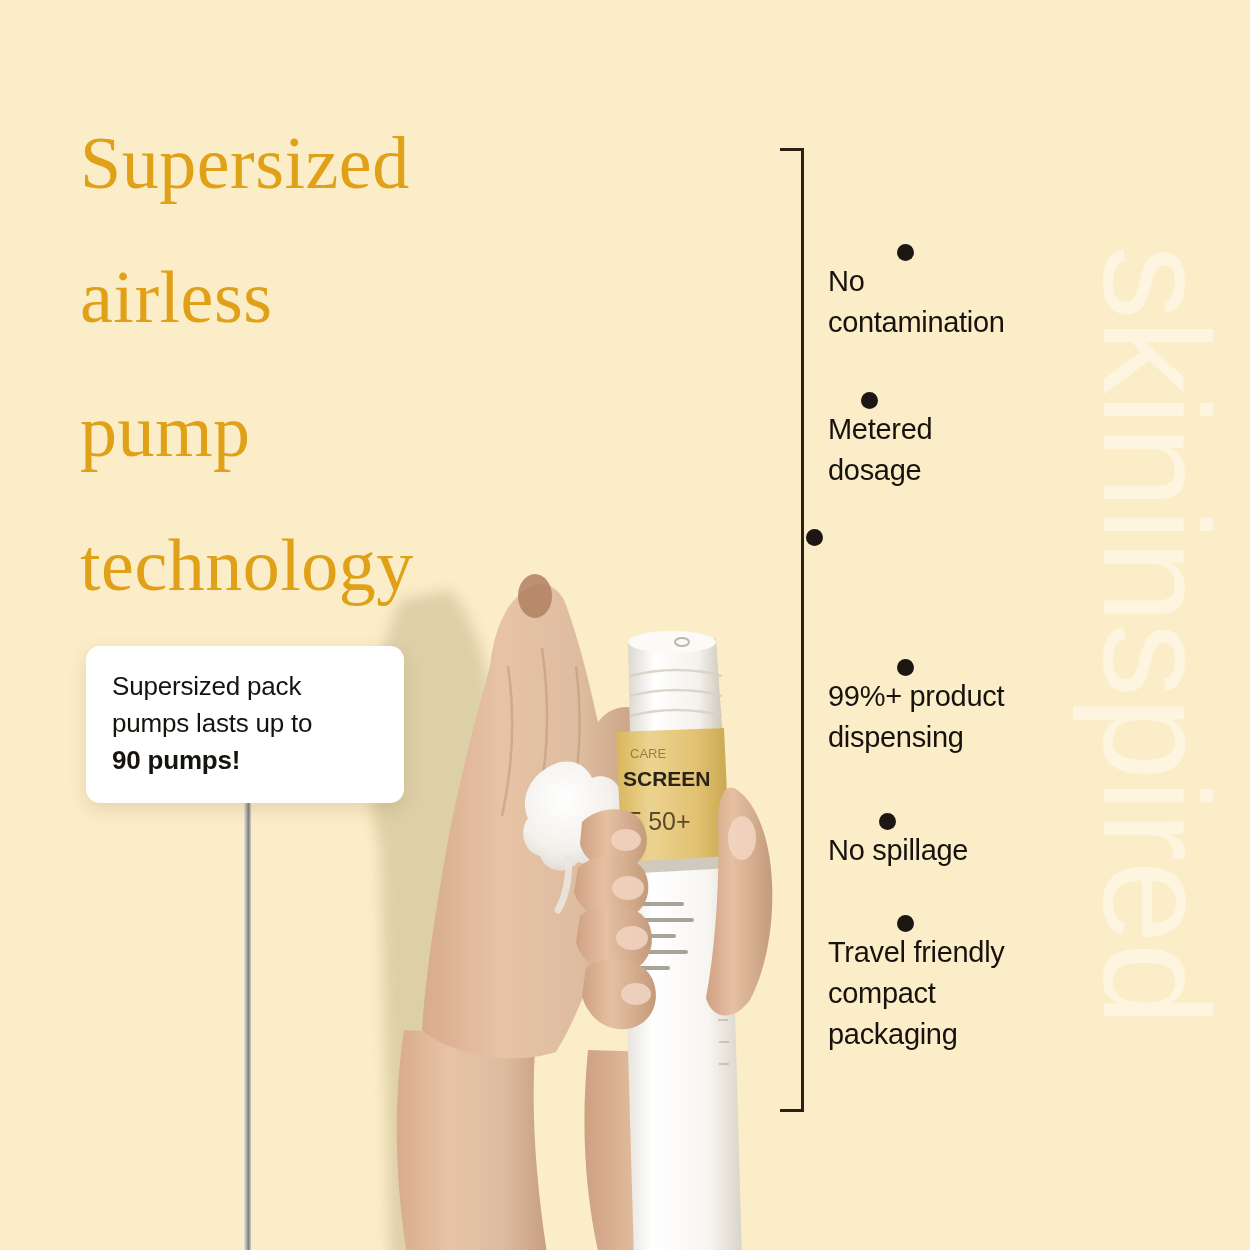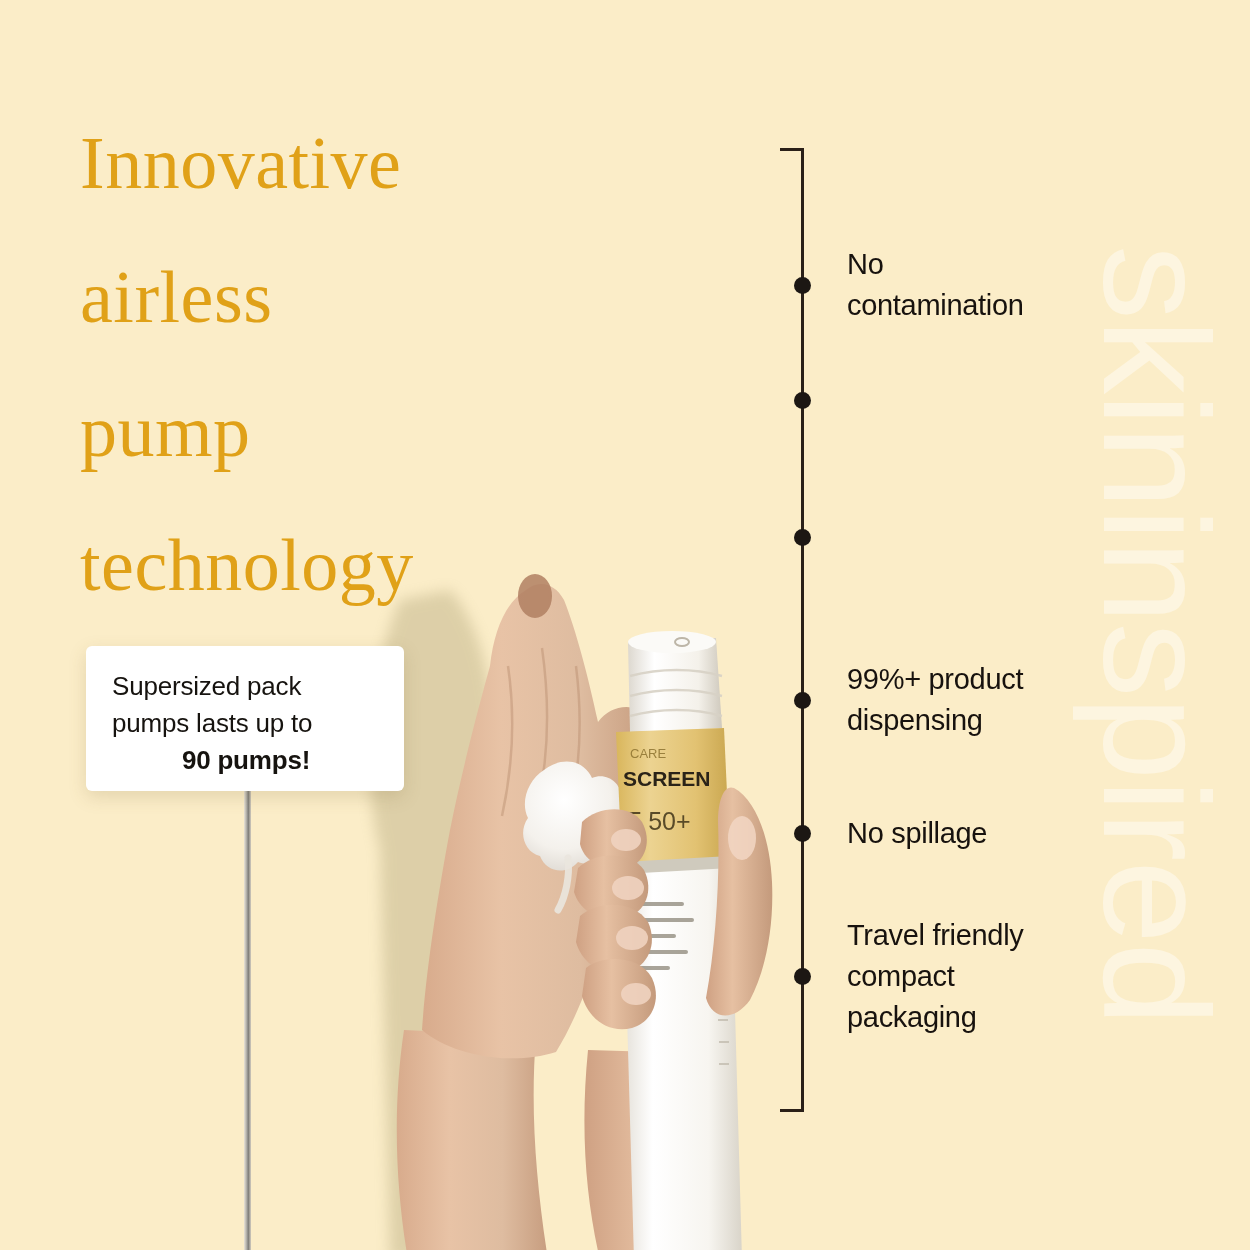--- a/index.html
+++ b/index.html
@@ -42,65 +42,65 @@
   .headline div{white-space:nowrap;}
 
   
   .pole{
     position:absolute; left:244px; top:790px; width:7px; height:462px;
     background:linear-gradient(to right,#e9e4da 0%,#9b9b99 45%,#6f6f6d 60%,#cfcac0 100%);
     z-index:3; opacity:.92;
   }
   .callout{
     position:absolute; left:86px; top:646px; width:268px;
-    background:#ffffff; border-radius:6px;
-    padding:22px 24px 12px 26px;
+    background:#ffffff; border-radius:14px;
+    padding:22px 24px 24px 26px;
     box-shadow:0 6px 18px rgba(120,100,50,0.18);
     z-index:6;
   }
   .callout p{
     margin:0; color:#16130f;
     font-size:26px; line-height:37px; letter-spacing:-.2px;
   }
-  .callout p .bold{font-weight:bold; display:block;text-align:center;}
+  .callout p .bold{font-weight:bold; display:block;}
 
   
   .photo{position:absolute; left:330px; top:470px; width:520px; height:790px; z-index:5;}
 
   
   .features{position:absolute; left:780px; top:140px; width:320px; height:990px; z-index:4;}
   .bracket{position:absolute; left:0; top:0; width:40px; height:980px;}
   .bracket .vline{position:absolute; left:21px; top:8px; width:3px; height:964px; background:#2a2018;}
   .bracket .cap{position:absolute; left:0; width:24px; height:3px; background:#2a2018;}
   .bracket .cap.top{top:8px;}
   .bracket .cap.bot{top:969px;}
 
   .bullets{position:absolute; left:0; top:0; width:320px; height:980px;}
-  .bullet{position:absolute; left:0; display:flex; align-items:center;}
+  .bullet{position:absolute; left:12px; display:flex; align-items:center;flex-direction:column;}
   .dot{
     width:17px;height:17px;border-radius:50%;background:#1c1713;
     flex:0 0 auto; margin-left:14px;
   }
   .btext{
     margin-left:36px; color:#17120e;
     font-size:29px; line-height:41px; letter-spacing:-.3px;
     white-space:pre-line;
   }
 </style>
 </head>
 <body>
 
 <div class="canvas">
 
   <div class="watermark">
     <span>skininspired</span>
   </div>
 
   <div class="headline">
-    <div>Innovative</div>
+    <div>Supersized</div>
     <div>airless</div>
     <div>pump</div>
     <div>technology</div>
   </div>
 
   <div class="pole"></div>
 
   <svg class="photo" viewBox="0 0 520 790">
     <defs>
       <linearGradient id="skinA" x1="0" y1="0" x2="1" y2="0">
@@ -254,20 +254,22 @@
     </div>
 
     <div class="bullets">
       <div class="bullet" style="top:104px">
         <span class="dot"></span>
         <span class="btext">No
 contamination</span>
       </div>
       <div class="bullet" style="top:252px">
         <span class="dot"></span>
+        <span class="btext">Metered
+dosage</span>
       </div>
       <div class="bullet" style="top:389px">
         <span class="dot"></span>
       </div>
       <div class="bullet" style="top:519px">
         <span class="dot"></span>
         <span class="btext">99%+ product
 dispensing</span>
       </div>
       <div class="bullet" style="top:673px">

